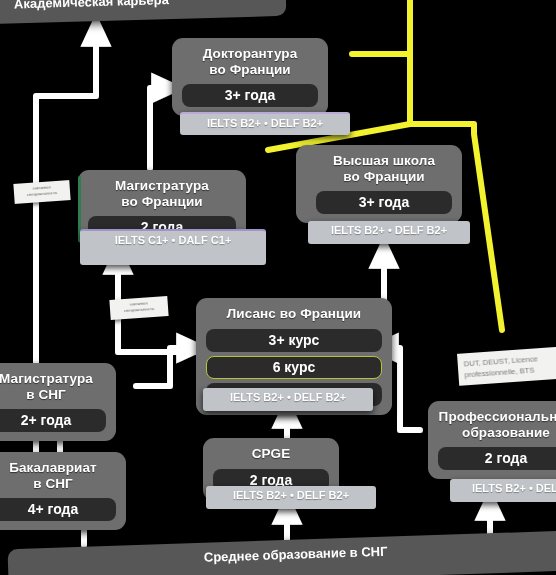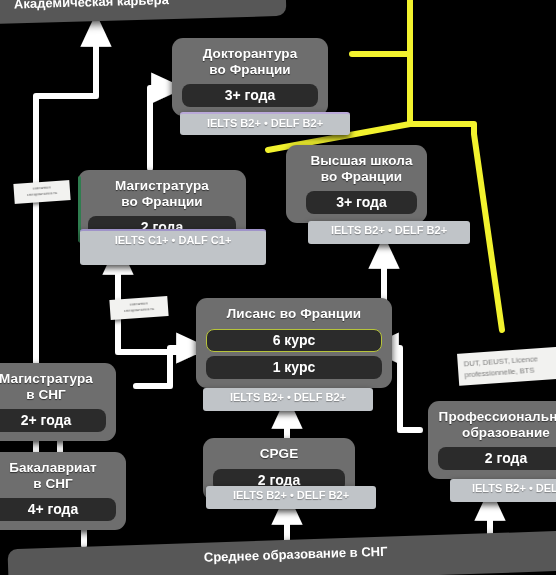--- a/index.html
+++ b/index.html
@@ -210,39 +210,40 @@
 
   <div class="node accent-green" style="left:78px; top:170px; width:168px;">
     <div class="title">Магистратура
 во Франции</div>
     <div class="rows">
       <div class="row">2 года</div>
     </div>
   </div>
   <div class="lang lav" style="left:80px; top:229px; width:186px; height:36px;">IELTS C1+ • DALF C1+</div>
 
-  <div class="node" style="left:286px; top:145px; width:141px;padding-left:20px;">
+  <div class="node" style="left:296px; top:145px; width:166px;padding-left:20px;">
     <div class="title">Высшая школа
 во Франции</div>
     <div class="rows">
       <div class="row">3+ года</div>
     </div>
   </div>
   <div class="lang" style="left:308px; top:221px; width:162px; height:23px;">IELTS B2+ • DELF B2+</div>
 
   <div class="node" style="left:196px; top:298px; width:196px;">
     <div class="title">Лисанс во Франции</div>
     <div class="rows">
+      <div class="row">3+ курс</div>
       <div class="row selected">6 курс</div>
       <div class="row">1 курс</div>
     </div>
   </div>
   <div class="lang" style="left:203px; top:388px; width:170px; height:23px;">IELTS B2+ • DELF B2+</div>
 
-  <div class="node" style="left:203px; top:438px; width:152px;">
+  <div class="node" style="left:203px; top:438px; width:136px;">
     <div class="title">CPGE</div>
     <div class="rows">
       <div class="row">2 года</div>
     </div>
   </div>
   <div class="lang" style="left:206px; top:486px; width:170px; height:23px;">IELTS B2+ • DELF B2+</div>
 
   <div class="node" style="left:-24px; top:363px; width:140px;">
     <div class="title">Магистратура
 в СНГ</div>

